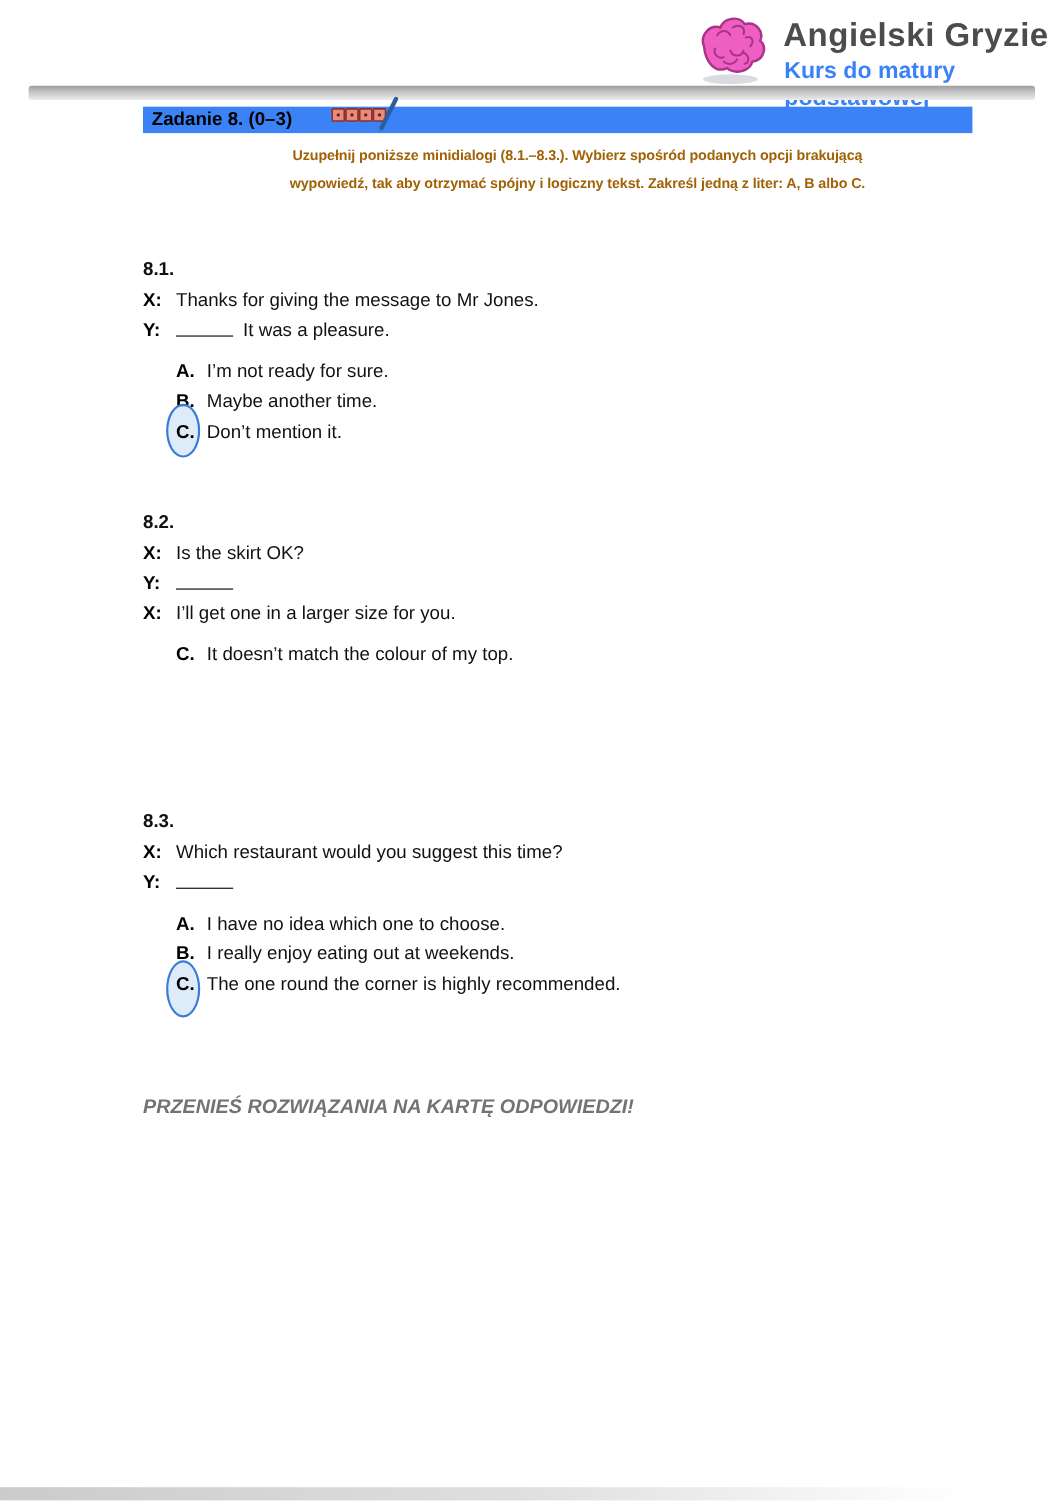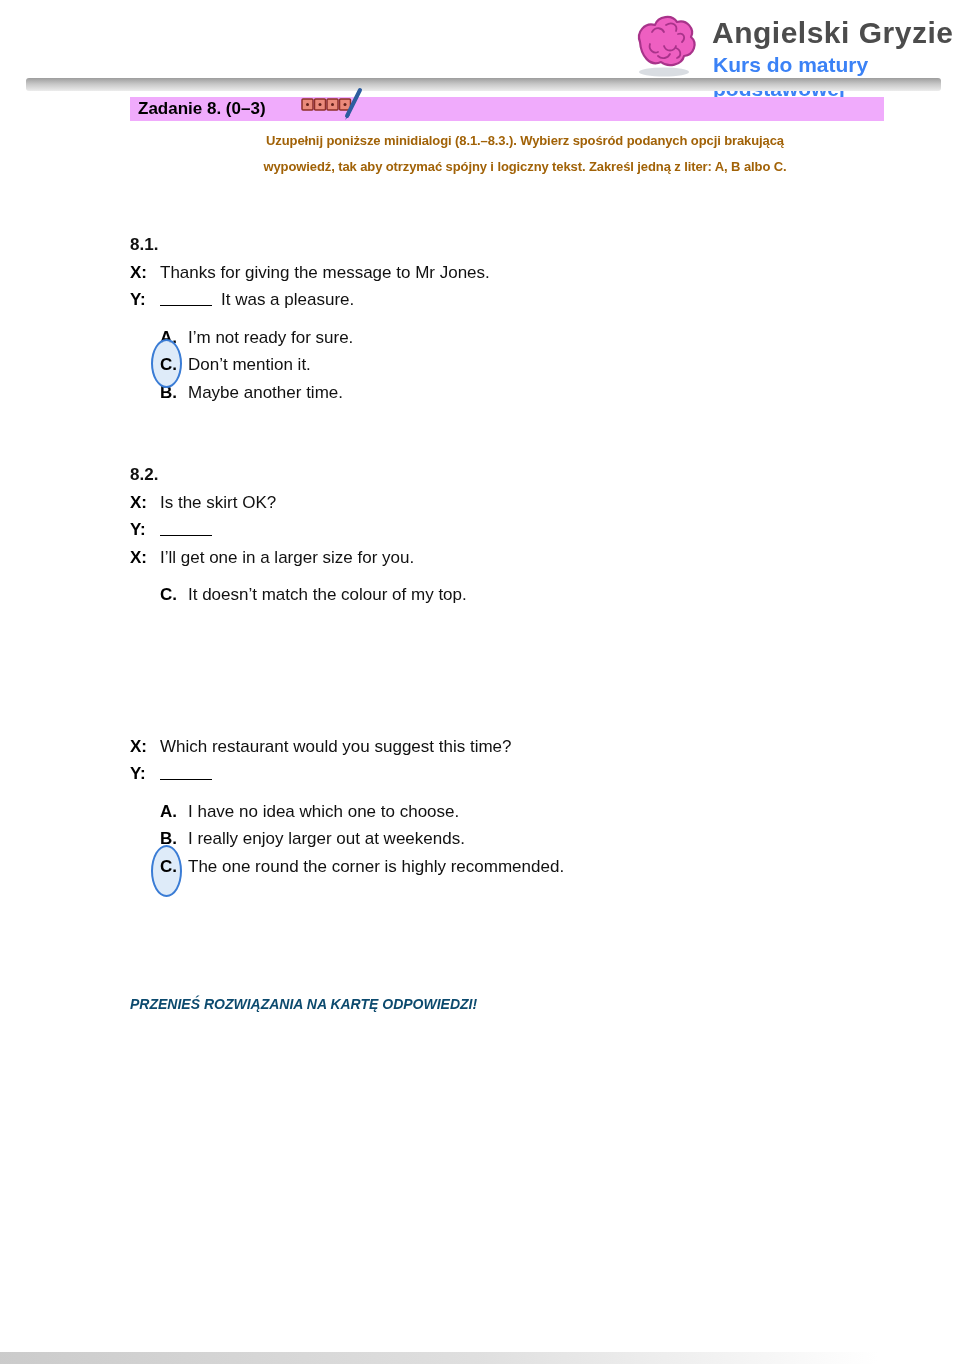--- a/index.html
+++ b/index.html
@@ -10,21 +10,21 @@
   .logo{position:absolute;left:628px;top:8px;}
   .brand-title{position:absolute;left:712px;top:16px;font-size:30px;font-weight:bold;
                color:#4c4c4c;letter-spacing:.5px;}
   .brand-subtitle{position:absolute;left:713px;top:53px;font-size:21px;font-weight:bold;color:#3b82f6;}
   .topbar{position:absolute;left:26px;top:78px;width:915px;height:13px;border-radius:3px;
           background:linear-gradient(180deg,#9d9d9d 0%,#c6c6c6 45%,#ececec 100%);}
   .bottombar{position:absolute;left:0;top:1352px;width:878px;height:12px;opacity:.7;
           background:linear-gradient(90deg,#b5b5b5 0%,#d2d2d2 55%,#ffffff 100%);}
 
   
-  .banner{position:absolute;left:130px;top:97px;width:754px;height:24px;background:#f0abfc;}
+  .banner{position:absolute;left:130px;top:97px;width:754px;height:24px;background:#3b82f6;}
   .banner-title{position:absolute;left:8px;top:2px;font-size:17px;font-weight:bold;color:#000;}
   .banner-icon{position:absolute;left:301px;top:84px;z-index:2;}
 
   
   .instructions{position:absolute;left:130px;top:128px;width:790px;font-size:13px;font-weight:bold;
                 color:#a16207;line-height:26px;letter-spacing:-.1px;text-align:center;}
   .instr-line{white-space:nowrap;}
 
   
   .task-section{position:absolute;left:130px;font-size:17px;}
@@ -39,22 +39,22 @@
   .lw{display:inline-block;width:28px;position:relative;}
   .letter{font-weight:bold;color:#000;position:relative;}
   .letter.marked{z-index:2;}
   .mark{position:absolute;z-index:1;background:rgba(218,232,248,.88);border:2.5px solid #3a7cd5;
         box-sizing:border-box;}
   .mark.ellipse{left:-9px;top:-12px;width:31px;height:49px;border-radius:50%;}
   .mark.ellipse.low{top:-8px;height:52px;}
   .mark.rect{left:-6px;top:-9px;width:27px;height:37px;border-width:3px;border-radius:3px;}
 
   
-  .footer-note{position:absolute;left:130px;top:996px;font-size:14px;font-weight:bold;
-               font-style:italic;color:#0c4a6e;white-space:nowrap;}
+  .footer-note{position:absolute;left:130px;top:996px;font-size:18px;font-weight:bold;
+               font-style:italic;color:#737373;white-space:nowrap;}
 </style>
 </head>
 <body>
 
 <div class="page">
 
   <div class="logo">
     <svg width="74" height="70" viewBox="0 0 74 70">
       <ellipse cx="36" cy="64" rx="25" ry="4.5" fill="#d9dde2"></ellipse>
       <path d="M12,34 C8,24 17,14 27,17 C30,8 44,6 49,14 C59,11 67,21 63,29 C70,35 66,47 56,48 C54,57 40,60 33,54 C22,59 13,48 12,34 Z" fill="#ee5fc1" stroke="#a8338a" stroke-width="2.2" stroke-linejoin="round"></path>
@@ -106,24 +106,24 @@
       <span class="spk">X:</span><span class="txt">Thanks for giving the message to Mr Jones.</span>
     </div>
     <div class="dline">
       <span class="spk">Y:</span><span class="blank"></span><span class="txt">It was a pleasure.</span>
     </div>
     <div class="opts">
       <div class="opt">
         <span class="lw"><span class="letter">A.</span></span><span class="otext">I’m not ready for sure.</span>
       </div>
       <div class="opt">
-        <span class="lw"><span class="mark ellipse"></span><span class="letter marked">C.</span></span><span class="otext">Don’t mention it.</span>
+        <span class="lw"><span class="letter">B.</span></span><span class="otext">Maybe another time.</span>
       </div>
       <div class="opt">
-        <span class="lw"><span class="letter">B.</span></span><span class="otext">Maybe another time.</span>
+        <span class="lw"><span class="mark ellipse"></span><span class="letter marked">C.</span></span><span class="otext">Don’t mention it.</span>
       </div>
     </div>
   </div>
 
   <div class="task-section" id="sec2">
     <div class="secnum">8.2.</div>
     <div class="dline">
       <span class="spk">X:</span><span class="txt">Is the skirt OK?</span>
     </div>
     <div class="dline">
@@ -133,32 +133,33 @@
       <span class="spk">X:</span><span class="txt">I’ll get one in a larger size for you.</span>
     </div>
     <div class="opts">
       <div class="opt">
         <span class="lw"><span class="letter">C.</span></span><span class="otext">It doesn’t match the colour of my top.</span>
       </div>
     </div>
   </div>
 
   <div class="task-section" id="sec3">
+    <div class="secnum">8.3.</div>
     <div class="dline">
       <span class="spk">X:</span><span class="txt">Which restaurant would you suggest this time?</span>
     </div>
     <div class="dline">
       <span class="spk">Y:</span><span class="blank"></span><span class="txt"></span>
     </div>
     <div class="opts">
       <div class="opt">
         <span class="lw"><span class="letter">A.</span></span><span class="otext">I have no idea which one to choose.</span>
       </div>
       <div class="opt">
-        <span class="lw"><span class="letter">B.</span></span><span class="otext">I really enjoy larger out at weekends.</span>
+        <span class="lw"><span class="letter">B.</span></span><span class="otext">I really enjoy eating out at weekends.</span>
       </div>
       <div class="opt">
         <span class="lw"><span class="mark ellipse low"></span><span class="letter marked">C.</span></span><span class="otext">The one round the corner is highly recommended.</span>
       </div>
     </div>
   </div>
 
   <div class="footer-note">PRZENIEŚ ROZWIĄZANIA NA KARTĘ ODPOWIEDZI!</div>
 
   <div class="bottombar"></div>

